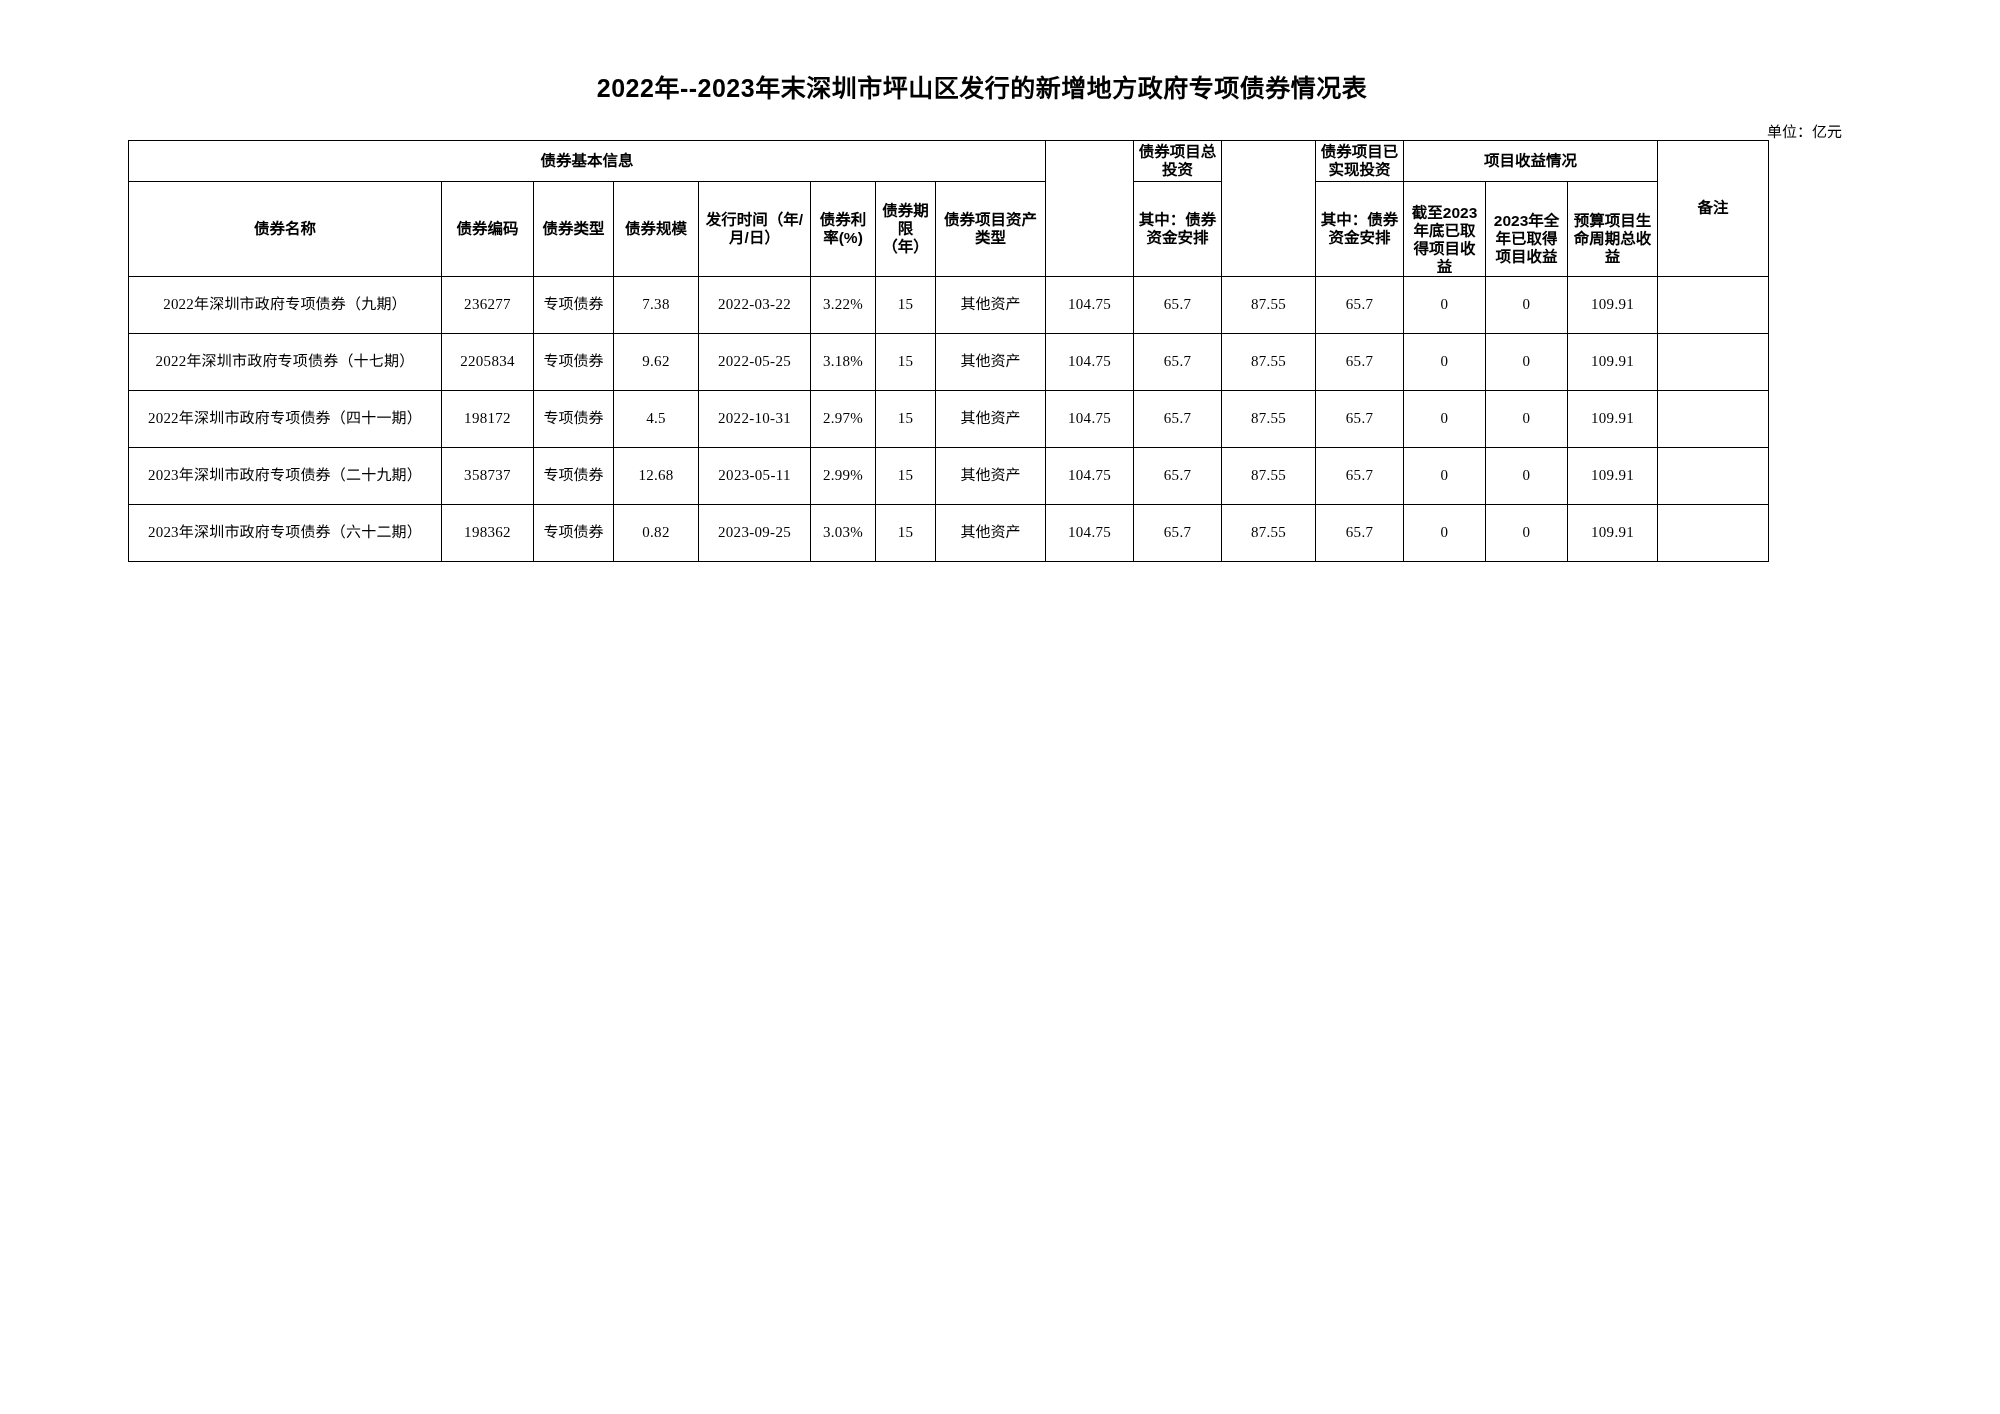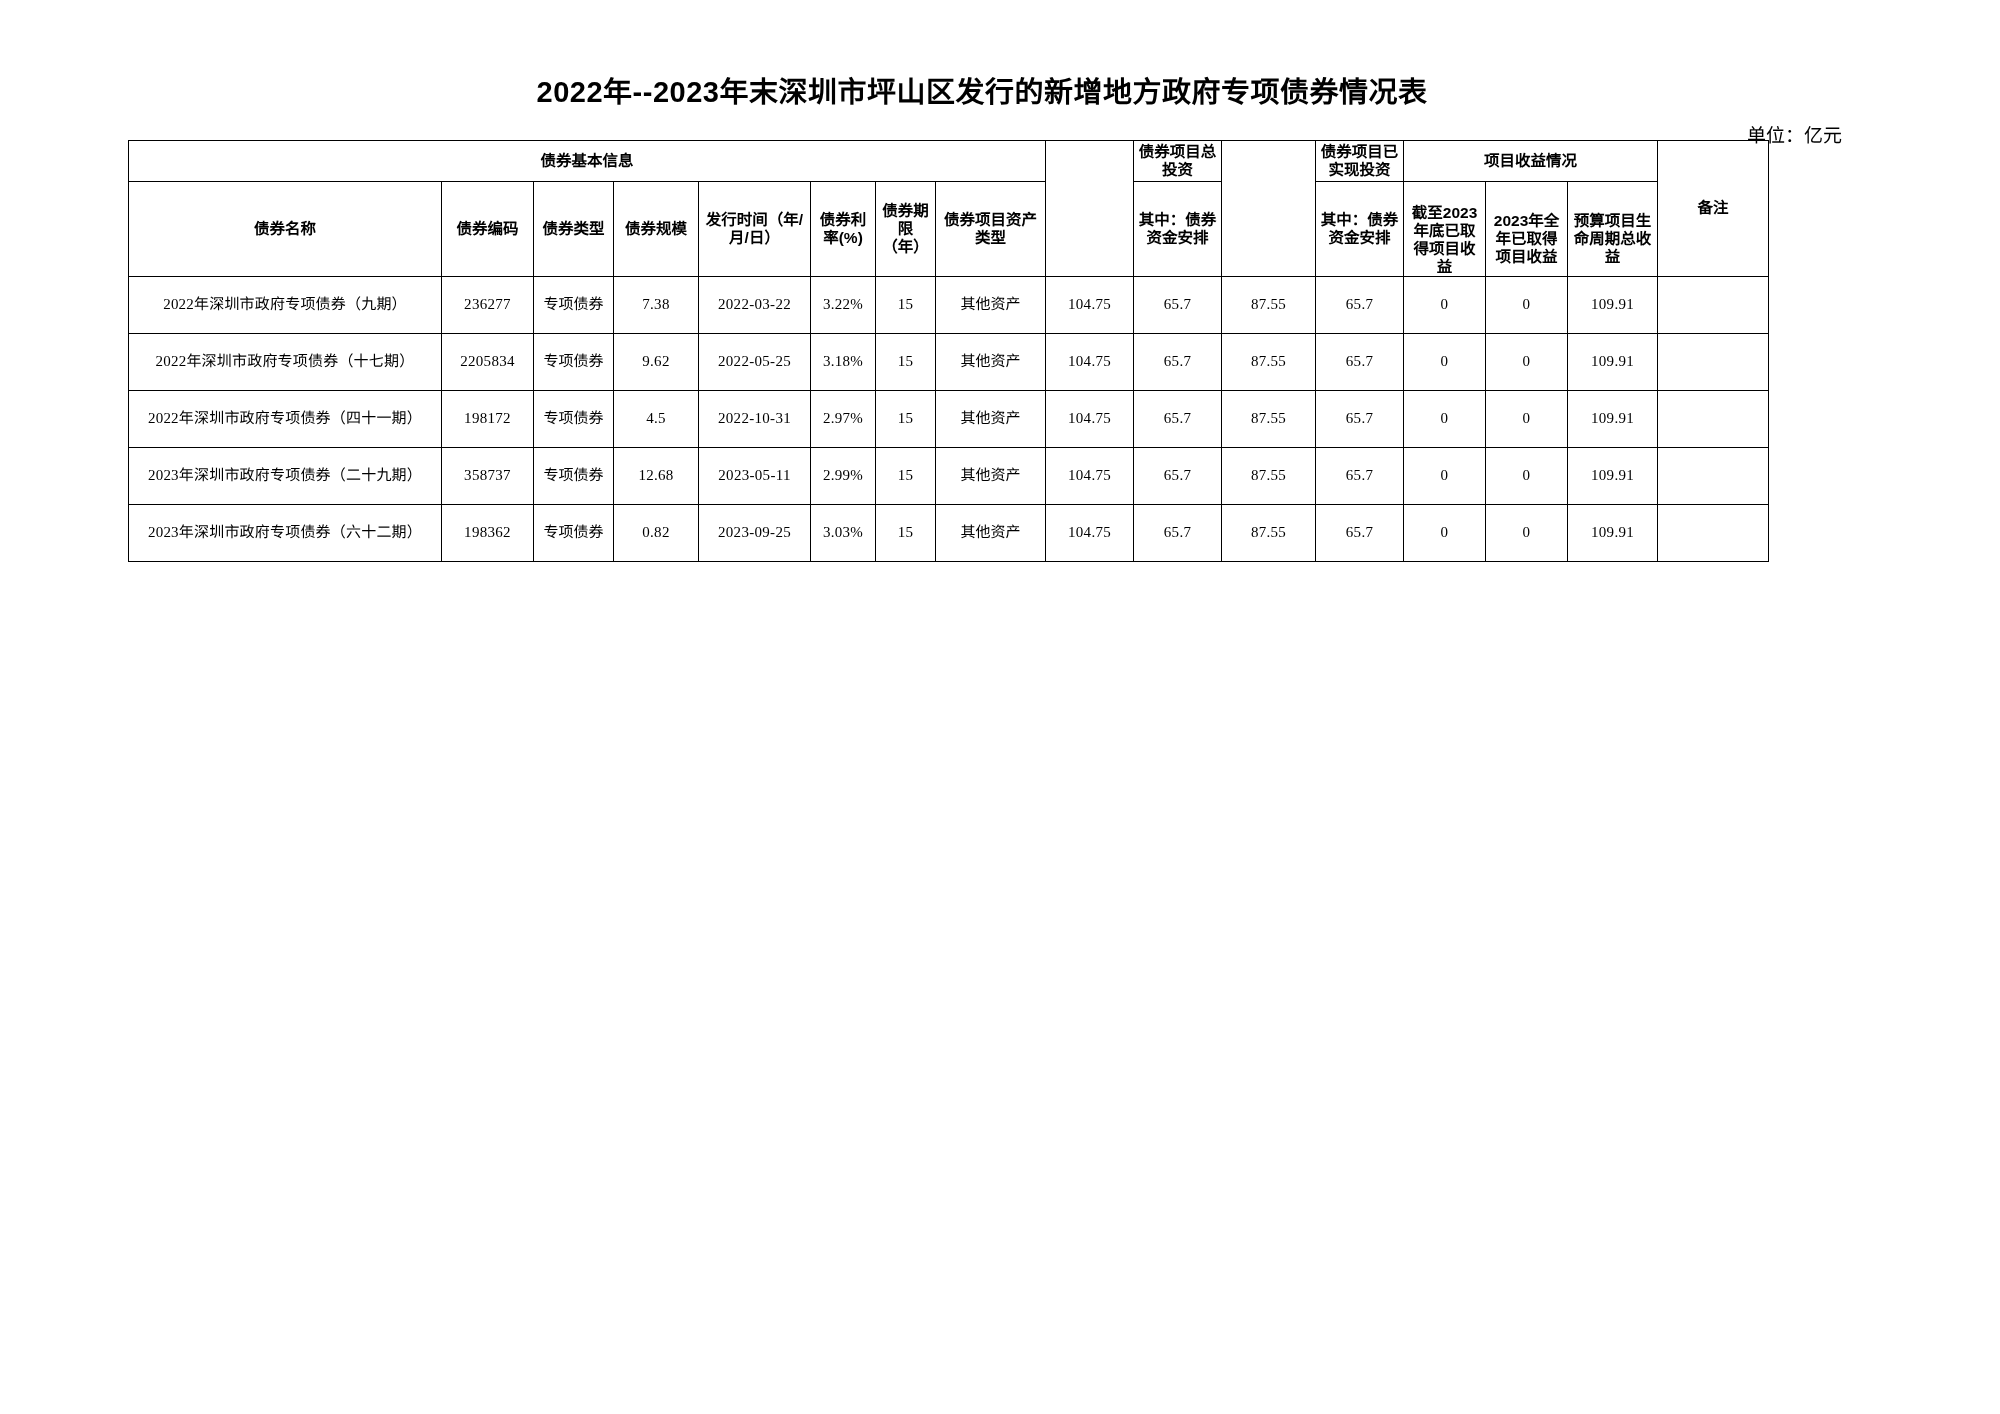--- a/index.html
+++ b/index.html
@@ -24,30 +24,30 @@
   }
 
   .doc-title {
     position: absolute;
     top: 68px;
     left: 0;
     width: 1964px;
     text-align: center;
     font-family: "Liberation Sans", "DejaVu Sans", sans-serif;
     font-weight: bold;
-    font-size: 29px;
+    font-size: 25px;
     letter-spacing: 0.5px;
   }
 
   .unit-line {
     position: absolute;
     top: 120px;
     right: 158px;
     font-family: "Liberation Serif", "DejaVu Serif", serif;
-    font-size: 19px;
+    font-size: 15px;
   }
 
   .table-wrap {
     position: absolute;
     top: 140px;
     left: 128px;
     width: 1740px;
   }
 
   table.bond-table {

